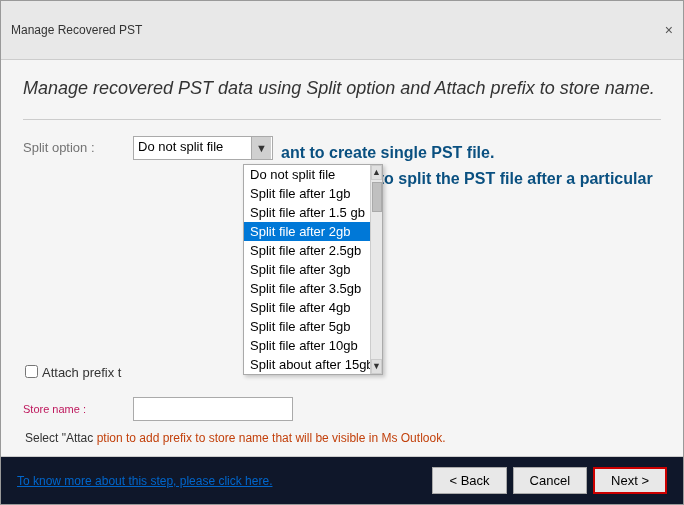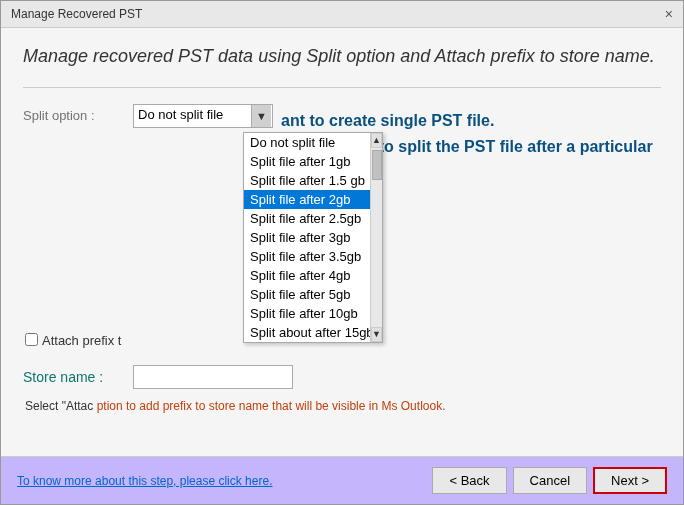--- a/index.html
+++ b/index.html
@@ -17,21 +17,21 @@
       width: 684px;
       height: 505px;
       background: #f5f5f5;
       border: 1px solid #999;
       display: flex;
       flex-direction: column;
     }
     .title-bar {
       background: #e8e8e8;
       border-bottom: 1px solid #ccc;
-      padding: 6px 10px;
+      padding: 22px 10px;
       display: flex;
       align-items: center;
       justify-content: space-between;
       flex-shrink: 0;
     }
     .title-bar-title {
       font-size: 12px;
       color: #333;
     }
     .title-bar-close {
@@ -115,22 +115,22 @@
       color: #333;
       margin-left: 4px;
     }
     .store-name-row {
       display: flex;
       align-items: center;
       margin-bottom: 8px;
     }
     .store-name-label {
       width: 110px;
-      font-size: 14px;
-      color: #0f766e;
+      font-size: 11px;
+      color: #be185d;
       flex-shrink: 0;
     }
     .store-name-input {
       width: 160px;
       height: 24px;
       border: 1px solid #aaa;
       padding: 2px 4px;
       font-size: 13px;
       background: #fff;
     }
@@ -190,21 +190,21 @@
       width: 10px;
       height: 30px;
       background: #c0c0c0;
       border: 1px solid #aaa;
       margin: 2px auto;
     }
 
     .footer {
       border-top: 1px solid #ccc;
       padding: 10px 16px;
-      background: #c4b5fd;
+      background: #0f172a;
       display: flex;
       align-items: center;
       justify-content: space-between;
       flex-shrink: 0;
     }
     .footer-link {
       color: #0066cc;
       text-decoration: underline;
       font-size: 12px;
       cursor: pointer;

